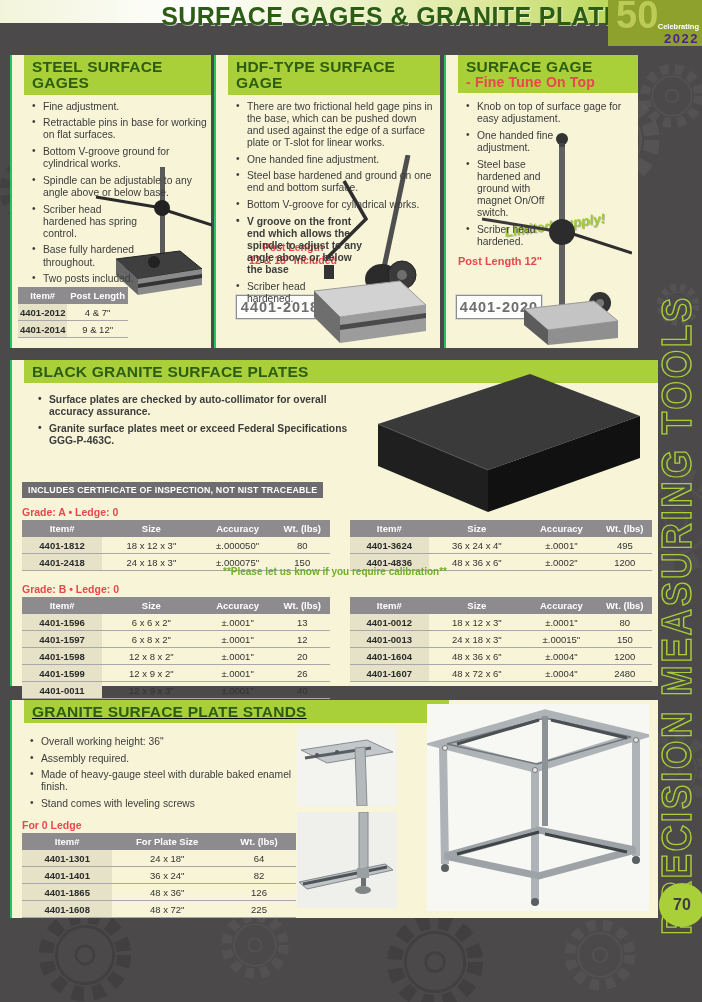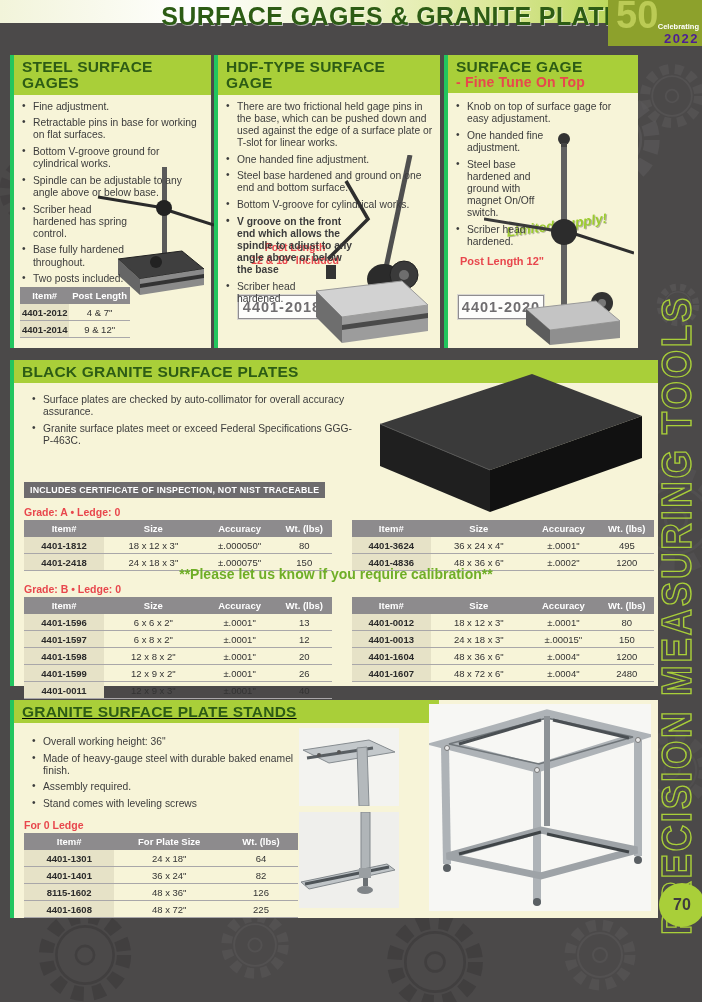--- a/index.html
+++ b/index.html
@@ -13,21 +13,21 @@
   
   .page-header{position:absolute;top:0;left:0;width:702px;height:23px;z-index:2;
     background:linear-gradient(90deg,#f2f4da 0%,#ffffff 28%,#dfe9a0 68%,#a9cf39 97%);}
   .page-title{position:absolute;right:64px;top:2px;font-size:25px;font-weight:bold;
     color:#2d5c15;letter-spacing:.4px;white-space:nowrap;text-shadow:1px 1px 0 rgba(255,255,255,.6);}
   .logo{position:absolute;top:0;right:0;width:57px;height:46px;background:#8da12c;overflow:hidden;z-index:3;padding-left:37px;}
   .logo .big{position:absolute;top:-6px;left:8px;font-size:38px;font-weight:bold;color:rgba(225,238,120,.55);}
   .logo .l1{position:absolute;bottom:15px;right:3px;font-size:7.5px;color:#ffffff;font-weight:bold;}
   .logo .l2{position:absolute;bottom:0px;right:3px;font-size:13px;color:#4c1d95;font-weight:bold;letter-spacing:1.5px;}
   
-  .card{position:absolute;background:#f7f4d8;border-left:4px solid #22c55e;box-sizing:border-box;z-index:2;}
+  .card{position:absolute;background:#f7f4d8;border-left:2px solid #22c55e;box-sizing:border-box;z-index:2;padding-left:12px;}
   .c1{left:10px;top:55px;width:201px;height:293px;}
   .c2{left:214px;top:55px;width:226px;height:293px;}
   .c3{left:444px;top:55px;width:194px;height:293px;}
   .c4{left:10px;top:360px;width:648px;height:326px;}
   .c5{left:10px;top:700px;width:648px;height:218px;text-decoration:underline;}
   .card-hd{background:#a9cf39;color:#2d5c15;font-weight:bold;font-size:15.5px;
     letter-spacing:.2px;padding:4px 8px 3px 8px;line-height:1.05;}
   .card-hd .hd2{color:#e8474d;font-size:14px;}
   .s-hd{width:425px;box-sizing:border-box;}
   
@@ -36,21 +36,21 @@
     font-size:10.3px;line-height:1.18;color:#3c3c3c;}
   .bullets li::before{content:"•";position:absolute;left:0;top:-1px;}
   .c1 .bullets li:nth-child(n+5){max-width:96px;}
   .c2 .bullets li:nth-child(5){max-width:122px;font-weight:bold;}
   .c2 .bullets li:nth-child(6){max-width:100px;}
   .c3 .bullets{margin-top:8px;}
   .c3 .bullets li:nth-child(1){max-width:160px;}
   .c3 .bullets li:nth-child(2){max-width:120px;}
   .c3 .bullets li:nth-child(3){max-width:76px;}
   .c3 .bullets li:nth-child(4){max-width:104px;}
-  .c4 .bullets{position:absolute;left:10px;top:28px;width:330px;}
+  .c4 .bullets{position:absolute;left:18px;top:28px;width:330px;font-weight:bold;}
   .c5 .bullets{position:absolute;left:10px;top:30px;width:275px;}
   
   .tbl{border-collapse:collapse;font-size:9.5px;background:transparent;}
   .tbl th{background:#8d8b8d;color:#ffffff;font-weight:bold;padding:3px 2px;text-align:center;}
   .tbl td{text-align:center;padding:2.5px 2px;border-bottom:1px solid #a9a7a9;color:#333333;}
   .tbl td.item{background:#e6e2c7;font-weight:bold;color:#2b2b2b;}
   .t1{position:absolute;left:6px;right:6px;bottom:10px;}
   .t1 th:nth-child(1){width:45%;} .t1 th:nth-child(2){width:55%;}
   .gt{position:absolute;}
   .gt th:nth-child(1){width:26%;} .gt th:nth-child(2){width:32%;}
@@ -64,21 +64,21 @@
   
   .red-label{position:absolute;color:#e8474d;font-weight:bold;font-size:10.5px;}
   .note-red{position:absolute;color:#e8474d;font-weight:bold;font-size:10.5px;text-align:center;line-height:1.2;}
   .code-box{position:absolute;border:1px solid #8f8d8f;outline:1px solid #d8d6d0;background:#fdfdfb;
     color:#6f6d6f;font-weight:bold;font-size:14.5px;letter-spacing:1px;text-align:center;line-height:22px;}
   .limited{position:absolute;left:58px;top:160px;width:140px;transform:rotate(-8deg);
     color:#9ccc2e;font-weight:bold;font-style:italic;font-size:13.5px;text-shadow:1px 1px 0 rgba(60,60,60,.35);}
   .cert-badge{position:absolute;left:10px;top:122px;background:#6e6c6e;color:#ffffff;
     font-weight:bold;font-size:8.8px;padding:3px 6px;letter-spacing:.2px;}
   .calib{position:absolute;left:0;right:0;top:206px;text-align:center;
-    color:#6fae27;font-weight:bold;font-size:14px;}
+    color:#6fae27;font-weight:bold;font-size:10px;}
   .ga{top:146px;left:10px;} .gb{top:223px;left:10px;}
   .ledge{top:119px;left:10px;}
   .pl2{left:22px;top:186px;width:110px;}
   .pl3{left:12px;top:200px;width:150px;text-align:left;font-size:11px;}
   .cb2{left:20px;top:240px;width:86px;height:22px;}
   .cb3{left:10px;top:240px;width:84px;height:22px;}
   
   .ph{position:absolute;z-index:1;}
   .ph1{left:82px;top:112px;}
   .ph2{left:92px;top:100px;}
@@ -367,22 +367,22 @@
           <td>2480</td>
         </tr>
       </tbody>
     </table>
 </section>
 
 <section class="card c5">
   <div class="card-hd s-hd">GRANITE SURFACE PLATE STANDS</div>
   <ul class="bullets">
       <li>Overall working height:  36"</li>
+      <li>Assembly required.</li>
       <li>Made of heavy-gauge steel with durable baked enamel finish.</li>
-      <li>Assembly required.</li>
       <li>Stand comes with leveling screws</li>
     </ul>
   <svg class="photo-box sp1" width="100" height="78" viewBox="0 0 100 78">
     <rect width="100" height="78" fill="#f3f3f0"></rect>
     <polygon points="4,22 70,12 96,24 30,35" fill="#c3c8cb" stroke="#868c90"></polygon>
     <line x1="8" y1="30" x2="74" y2="20" stroke="#595f63" stroke-width="3"></line>
     <polygon points="58,20 68,19 70,78 60,78" fill="#b4b9bc" stroke="#878d91"></polygon>
     <circle cx="20" cy="27" r="2" fill="#555"></circle>
     <circle cx="40" cy="24" r="2" fill="#555"></circle>
   </svg>
@@ -429,21 +429,21 @@
           <td class="item">4401-1301</td>
           <td>24 x 18"</td>
           <td>64</td>
         </tr>
         <tr>
           <td class="item">4401-1401</td>
           <td>36 x 24"</td>
           <td>82</td>
         </tr>
         <tr>
-          <td class="item">8115-1602</td>
+          <td class="item">4401-1865</td>
           <td>48 x 36"</td>
           <td>126</td>
         </tr>
         <tr>
           <td class="item">4401-1608</td>
           <td>48 x 72"</td>
           <td>225</td>
         </tr>
       </tbody>
     </table>

